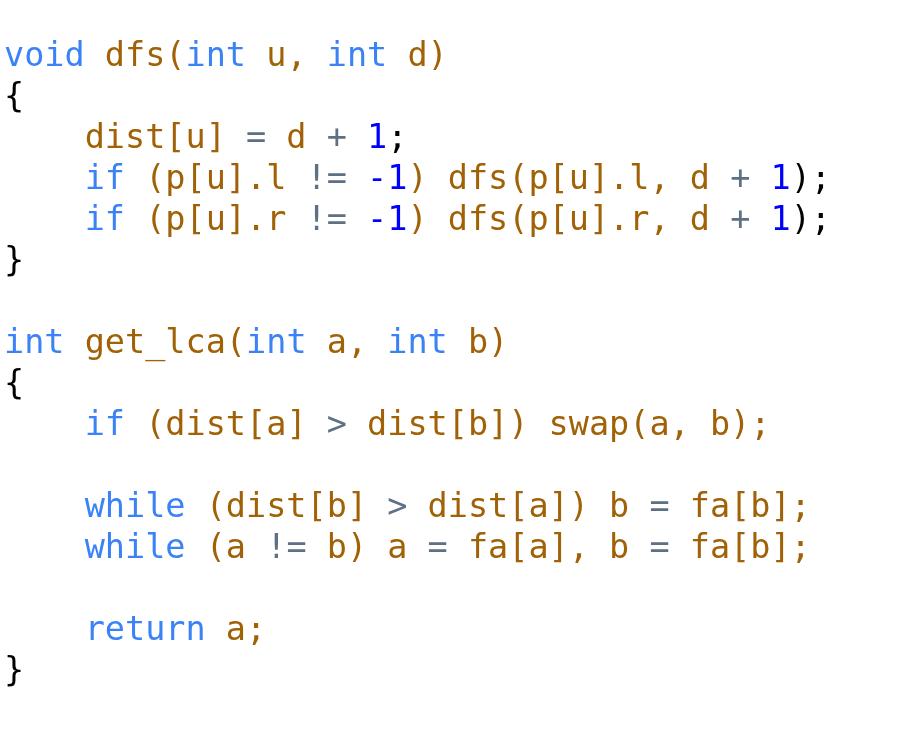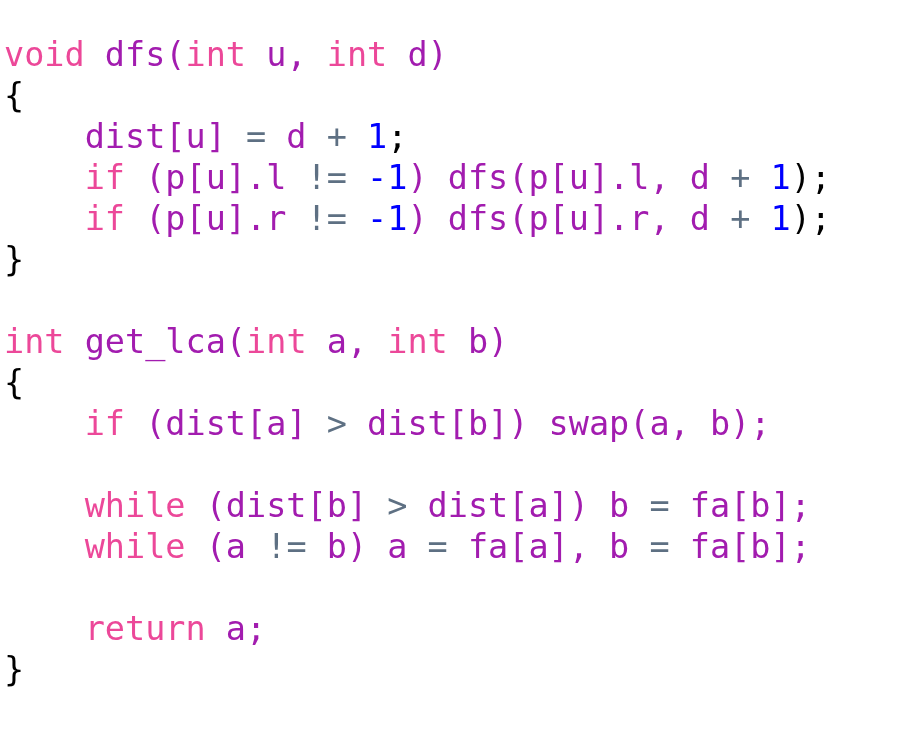--- a/index.html
+++ b/index.html
@@ -24,22 +24,22 @@
     letter-spacing: 0px;
     white-space: pre;
     color: #000000;
     -webkit-font-smoothing: antialiased;
   }
   .code-line {
     height: 41px;
     white-space: pre;
     display: block;
   }
-  .tok-kw      { color: #ec4899; }
+  .tok-kw      { color: #3b82f6; }
   .tok-num     { color: #0000ff; }
   .tok-op      { color: #5e7083; }
-  .tok-plain   { color: #a21caf; }
+  .tok-plain   { color: #a16207; }
   .tok-punct   { color: #000000; }
 </style>
 </head>
 <body>
 
 <pre id="code-block"><span class="code-line"><span class="tok-kw">void</span><span class="tok-plain"> dfs(</span><span class="tok-kw">int</span><span class="tok-plain"> u, </span><span class="tok-kw">int</span><span class="tok-plain"> d)</span></span><span class="code-line"><span class="tok-punct">{</span></span><span class="code-line"><span class="tok-plain">    dist[u] </span><span class="tok-op">=</span><span class="tok-plain"> d </span><span class="tok-op">+</span><span class="tok-plain"> </span><span class="tok-num">1</span><span class="tok-punct">;</span></span><span class="code-line"><span class="tok-plain">    </span><span class="tok-kw">if</span><span class="tok-plain"> (p[u].l </span><span class="tok-op">!=</span><span class="tok-plain"> </span><span class="tok-num">-1</span><span class="tok-plain">) dfs(p[u].l, d </span><span class="tok-op">+</span><span class="tok-plain"> </span><span class="tok-num">1</span><span class="tok-punct">);</span></span><span class="code-line"><span class="tok-plain">    </span><span class="tok-kw">if</span><span class="tok-plain"> (p[u].r </span><span class="tok-op">!=</span><span class="tok-plain"> </span><span class="tok-num">-1</span><span class="tok-plain">) dfs(p[u].r, d </span><span class="tok-op">+</span><span class="tok-plain"> </span><span class="tok-num">1</span><span class="tok-punct">);</span></span><span class="code-line"><span class="tok-punct">}</span></span><span class="code-line">​</span><span class="code-line"><span class="tok-kw">int</span><span class="tok-plain"> get_lca(</span><span class="tok-kw">int</span><span class="tok-plain"> a, </span><span class="tok-kw">int</span><span class="tok-plain"> b)</span></span><span class="code-line"><span class="tok-punct">{</span></span><span class="code-line"><span class="tok-plain">    </span><span class="tok-kw">if</span><span class="tok-plain"> (dist[a] </span><span class="tok-op">&gt;</span><span class="tok-plain"> dist[b]) swap(a, b);</span></span><span class="code-line">​</span><span class="code-line"><span class="tok-plain">    </span><span class="tok-kw">while</span><span class="tok-plain"> (dist[b] </span><span class="tok-op">&gt;</span><span class="tok-plain"> dist[a]) b </span><span class="tok-op">=</span><span class="tok-plain"> fa[b];</span></span><span class="code-line"><span class="tok-plain">    </span><span class="tok-kw">while</span><span class="tok-plain"> (a </span><span class="tok-op">!=</span><span class="tok-plain"> b) a </span><span class="tok-op">=</span><span class="tok-plain"> fa[a], b </span><span class="tok-op">=</span><span class="tok-plain"> fa[b];</span></span><span class="code-line">​</span><span class="code-line"><span class="tok-plain">    </span><span class="tok-kw">return</span><span class="tok-plain"> a;</span></span><span class="code-line"><span class="tok-punct">}</span></span></pre>
 
 </body></html>

